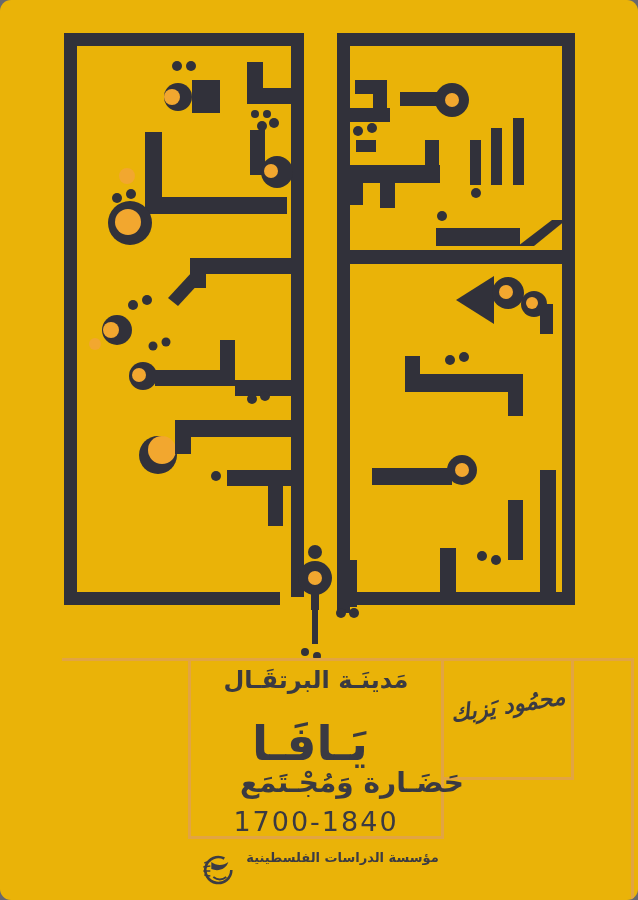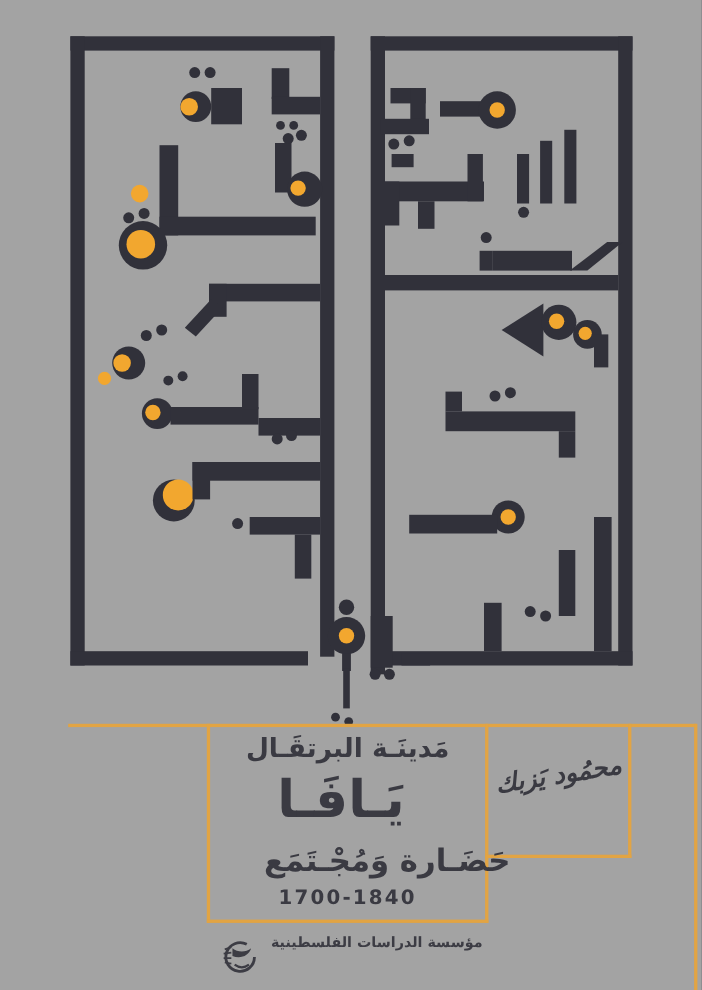--- a/index.html
+++ b/index.html
@@ -4,40 +4,40 @@
 <style>
   html,body{margin:0;padding:0;background:#68686f;}
   .cover{
     position:relative;width:638px;height:900px;overflow:hidden;
     background:#68686f;
     font-family:"DejaVu Sans",sans-serif;
   }
   .cover svg.artwork{position:absolute;left:0;top:0;z-index:0;}
   .txt{position:absolute;z-index:2;color:#3a3a42;text-align:center;}
   .title-line1{left:188px;top:666px;width:256px;font-size:24px;font-weight:bold;}
-  .book-title{left:188px;top:700px;width:244px;font-size:47px;font-weight:bold;letter-spacing:2px;}
+  .book-title{left:188px;top:716px;width:244px;font-size:47px;font-weight:bold;letter-spacing:2px;}
   .title-line3{left:188px;top:766px;width:256px;font-size:28px;font-weight:bold;margin-left:36px;}
-  .title-years{left:188px;top:806px;width:256px;font-size:18px;font-weight:bold;letter-spacing:2px;}
+  .title-years{left:188px;top:806px;width:256px;font-size:27px;font-weight:normal;letter-spacing:2px;}
   .author-name{
     left:446px;top:692px;width:124px;font-size:23px;font-weight:bold;font-style:italic;
     transform:rotate(-9deg);line-height:1.2;
   }
   .publisher{
     position:absolute;left:50%;top:851px;transform:translateX(-50%);
     z-index:2;display:flex;align-items:flex-start;gap:9px;color:#3c3c44;
   }
   .publisher .mark{flex:0 0 auto;}
   .publisher .lines{display:flex;flex-direction:column;align-items:center;line-height:1.15;}
   .pub-ar{font-size:13px;font-weight:bold;}
   .pub-en{font-family:"Liberation Serif","DejaVu Serif",serif;font-size:16px;}
 </style>
 </head>
 <body>
 
-<div class="cover" style="background: #a3a3a3;">
+<div class="cover" style="background: #eab308; border-radius: 11px;">
 
   <svg class="artwork" id="artwork-svg" width="638" height="900" viewBox="0 0 638 900">
       <rect x="64" y="33" width="240" height="13" fill="#31313a"></rect>
       <rect x="64" y="33" width="13" height="572" fill="#31313a"></rect>
       <rect x="64" y="592" width="216" height="13" fill="#31313a"></rect>
       <rect x="291" y="33" width="13" height="564" fill="#31313a"></rect>
       <rect x="337" y="33" width="238" height="13" fill="#31313a"></rect>
       <rect x="337" y="33" width="13" height="580" fill="#31313a"></rect>
       <rect x="562" y="33" width="13" height="572" fill="#31313a"></rect>
       <rect x="355" y="592" width="220" height="13" fill="#31313a"></rect>

